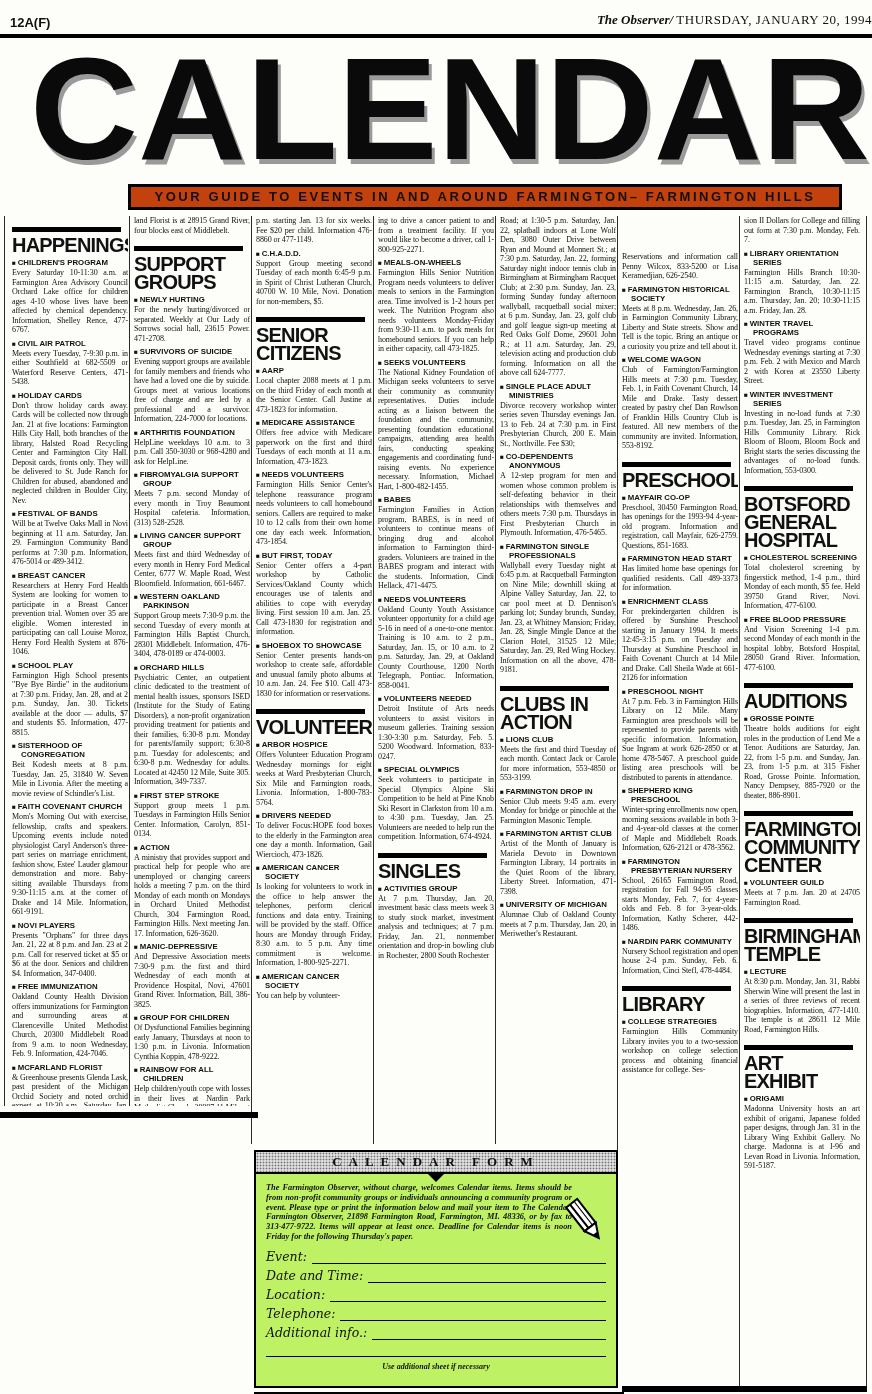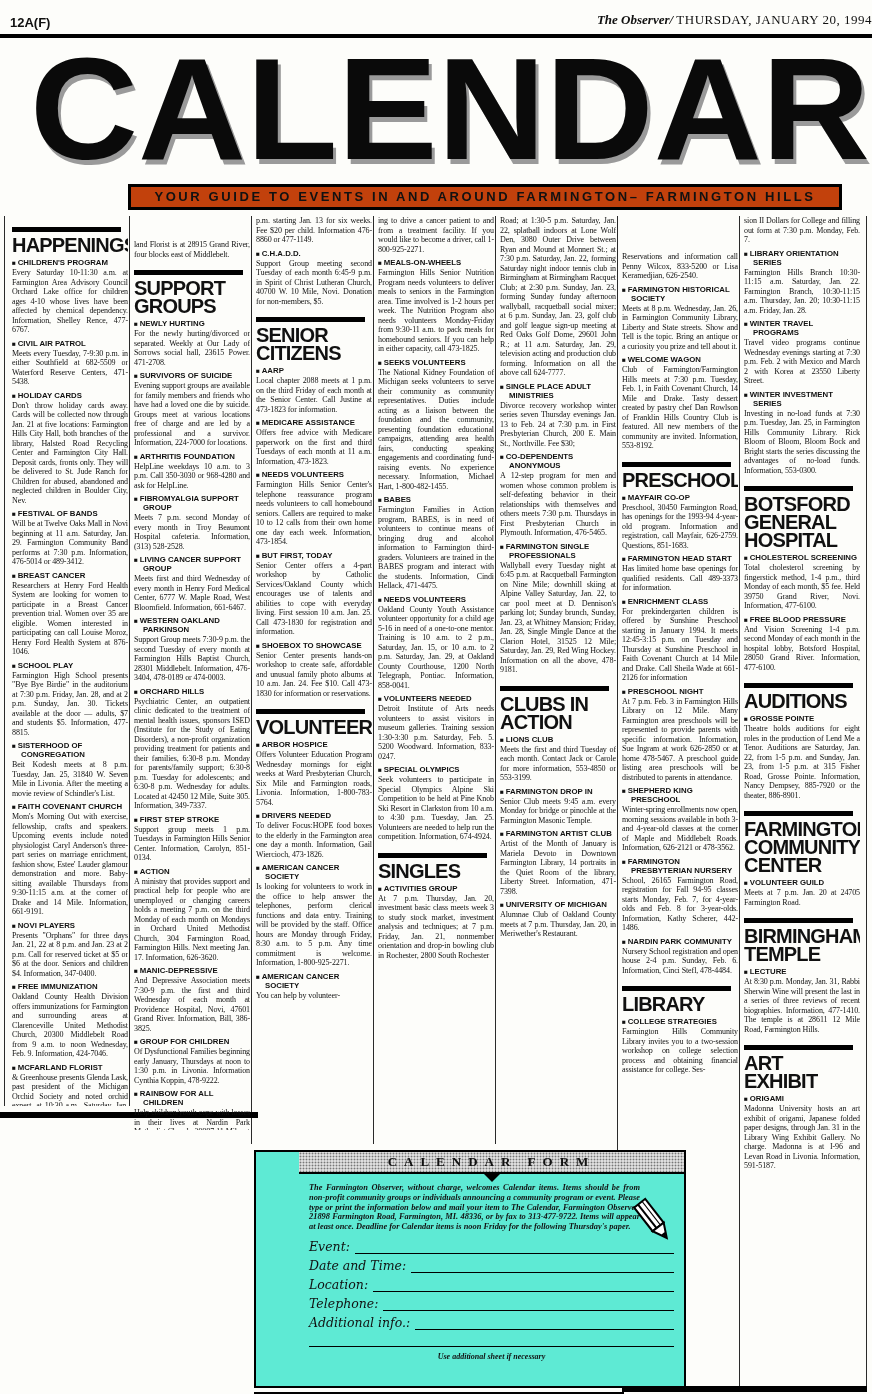--- a/index.html
+++ b/index.html
@@ -29,22 +29,22 @@
   .item-title{font-family:"Liberation Sans",sans-serif;font-weight:bold;font-size:7.8px;
        line-height:9px;margin:3px 0 1px;padding-left:9px;text-indent:-9px;text-align:left;}
   .sq{font-size:6.5px;}
   .sechead{margin:11px 0 4px;}
   .sechead .bar{height:5px;background:#000;width:94%;margin-bottom:4px;}
   .sechead .txt{font-family:"Liberation Sans",sans-serif;font-weight:bold;font-size:20px;
        line-height:18px;letter-spacing:-.8px;text-align:left;}
   .vrule{position:absolute;top:0;width:1px;background:#2a2a2a;}
   .hbar{position:absolute;background:#000;height:6px;}
   
-  .formbox{position:absolute;left:254px;top:934px;width:432px;height:238px;
-           border:2px solid #000;background:#5eead4;box-sizing:border-box;padding-left:43px;}
+  .formbox{position:absolute;left:254px;top:934px;width:364px;height:238px;
+           border:2px solid #000;background:#bef264;box-sizing:border-box;}
   .formhead{height:20px;border-bottom:2px solid #000;display:flex;align-items:center;
         justify-content:center;font-weight:bold;font-size:13px;letter-spacing:7px;
         background-color:#ddd;
         background-image:radial-gradient(#777 .8px, transparent 1.1px);background-size:3px 3px;
         white-space:nowrap;overflow:hidden;}
   .formptr{width:0;height:0;border-left:8px solid transparent;border-right:8px solid transparent;
         border-top:8px solid #000;margin:0 auto;}
   .formintro{font-style:italic;font-weight:bold;font-size:8.4px;line-height:9.8px;
         margin:1px 10px 5px;text-align:justify;padding-right:34px;}
   .frow{display:flex;align-items:flex-end;margin:0 10px 2px;height:17px;}
@@ -152,21 +152,21 @@
         <p class="body">Beit Kodesh meets at 8 p.m. Tuesday, Jan. 25, 31840 W. Seven Mile in Livonia. After the meeting a movie review of Schindler's List.</p>
         <div class="item-title"><span class="sq">■ </span>FAITH COVENANT CHURCH</div>
         <p class="body">Mom's Morning Out with exercise, fellowship, crafts and speakers. Upcoming events include noted physiologist Caryl Anderson's three-part series on marriage enrichment, fashion show, Estee' Lauder glamour demonstration and more. Baby-sitting available Thursdays from 9:30-11:15 a.m. at the corner of Drake and 14 Mile. Information, 661-9191.</p>
         <div class="item-title"><span class="sq">■ </span>NOVI PLAYERS</div>
         <p class="body">Presents "Orphans" for three days Jan. 21, 22 at 8 p.m. and Jan. 23 at 2 p.m. Call for reserved ticket at $5 or $6 at the door. Seniors and children $4. Information, 347-0400.</p>
         <div class="item-title"><span class="sq">■ </span>FREE IMMUNIZATION</div>
         <p class="body">Oakland County Health Division offers immunizations for Farmington and surrounding areas at Clarenceville United Methodist Church, 20300 Middlebelt Road from 9 a.m. to noon Wednesday, Feb. 9. Information, 424-7046.</p>
         <div class="item-title"><span class="sq">■ </span>MCFARLAND FLORIST</div>
         <p class="body">&amp; Greenhouse presents Glenda Lask, past president of the Michigan Orchid Society and noted orchid expert, at 10:30 a.m., Saturday, Jan. 22. McFar-</p>
       </div>
-      <div class="col" style="left: 134px; height: 890px; width: 116px; margin-top: 24px;">
+      <div class="col" style="left: 134px; height: 890px; width: 116px;">
         <p class="body">land Florist is at 28915 Grand River, four blocks east of Middlebelt.</p>
         <div class="sechead">
           <div class="bar"></div>
           <div class="txt">SUPPORT GROUPS</div>
         </div>
         <div class="item-title"><span class="sq">■ </span>NEWLY HURTING</div>
         <p class="body">For the newly hurting/divorced or separated. Weekly at Our Lady of Sorrows social hall, 23615 Power. 471-2708.</p>
         <div class="item-title"><span class="sq">■ </span>SURVIVORS OF SUICIDE</div>
         <p class="body">Evening support groups are available for family members and friends who have had a loved one die by suicide. Groups meet at various locations free of charge and are led by a professional and a survivor. Information, 224-7000 for locations.</p>
         <div class="item-title"><span class="sq">■ </span>ARTHRITIS FOUNDATION</div>

